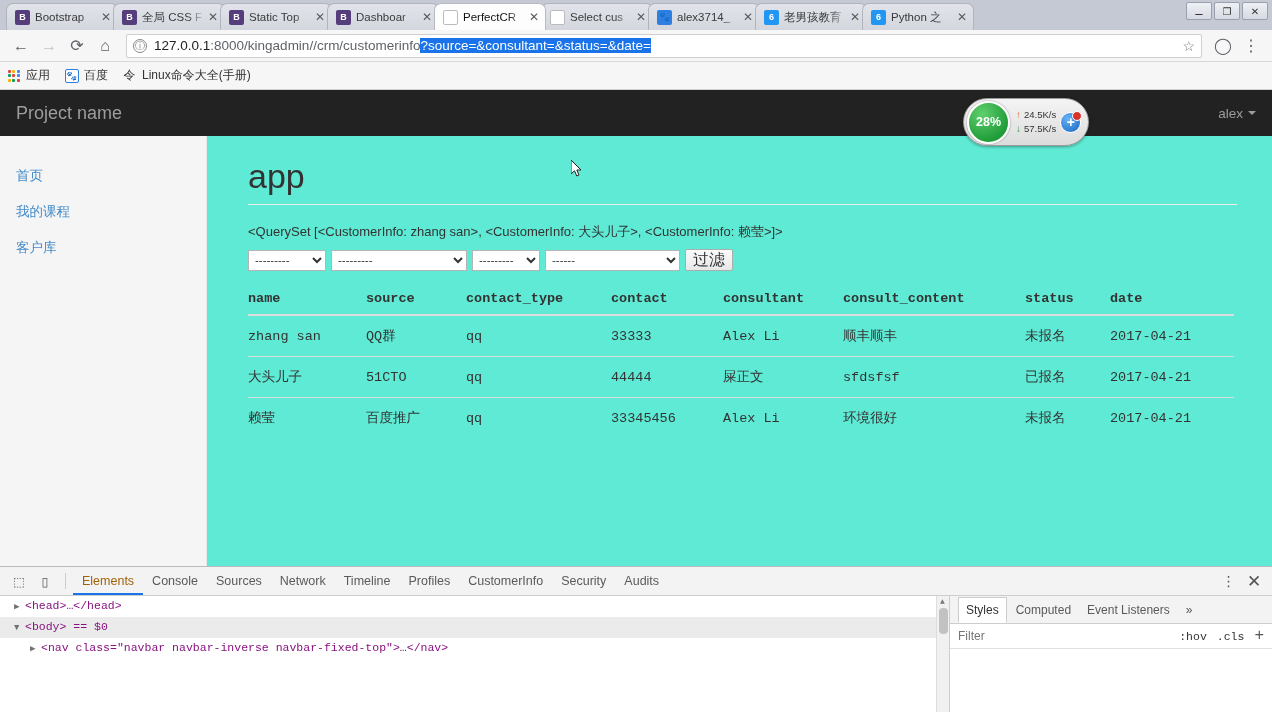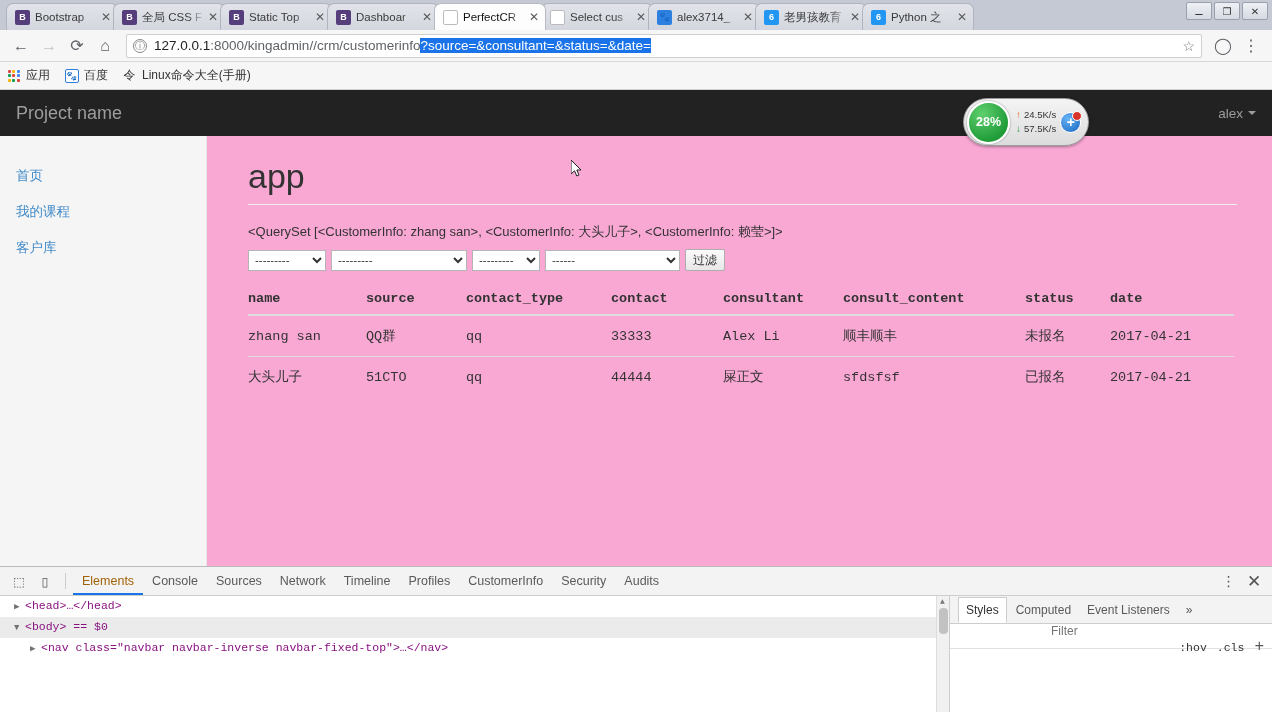--- a/index.html
+++ b/index.html
@@ -162,21 +162,21 @@
   .baidu-ico {
     width: 14px; height: 14px; background: #fff;
     border: 1.5px solid #2d7fe0; border-radius: 2px;
     display:flex;align-items:center;justify-content:center;
     font-size: 9px; color: #2d7fe0;
   }
 
   
   .viewport {
     height: 476px;
-    background: #f9a8d4;
+    background: #5eead4;
     position: relative;
     overflow: hidden;
   }
   .navbar {
     height: 46px;
     background: #222;
     display: flex;
     align-items: center;
     justify-content: space-between;
     padding: 0 16px;
@@ -227,21 +227,21 @@
   }
   .w1 { width: 78px; }
   .w2 { width: 136px; }
   .w3 { width: 68px; }
   .w4 { width: 135px; }
   .filter-btn {
     height: 22px;
     padding: 0 7px;
     border: 1px solid #adadad;
     background: linear-gradient(#fbfbfb,#e7e7e7);
-    font-size: 12px;
+    font-size: 16px;
     color: #333;
     font-family: "Liberation Sans", sans-serif;
     border-radius: 2px;
   }
 
   table.crm { width: 986px; border-collapse: collapse; font-size: 13.5px; font-family: Liberation Mono, monospace; }
   table.crm th {
     text-align: left;
     font-weight: bold;
     color: #333;
@@ -368,21 +368,21 @@
     font-size: 12px; color: #5a5a5a;
     padding-left: 8px; gap: 2px;
   }
   .st-tab { padding: 5px 7px; }
   .st-tab.active { background: #fff; border: 1px solid #cdcdcd; border-bottom: 1px solid #fff; margin-bottom: -1px; color: #333; }
   .st-filterbar {
     height: 25px;
     display: flex; align-items: center;
     padding: 0 8px;
     border-bottom: 1px solid #e0e0e0;
-    font-size: 12px; color: #999; flex-direction: column;
+    font-size: 12px; color: #999;
   }
   .st-hov { margin-left: auto; font-family: "Liberation Mono", monospace; font-size: 11.5px; color: #333; display: flex; gap: 10px; align-items: center; }
   .st-plus { font-size: 16px; color: #555; }
 </style>
 </head>
 <body>
 
 <div class="browser">
 
   <div class="tabstrip">
@@ -548,20 +548,30 @@
             <tr>
               <td>大头儿子</td>
               <td>51CTO</td>
               <td>qq</td>
               <td>44444</td>
               <td>屎正文</td>
               <td>sfdsfsf</td>
               <td>已报名</td>
               <td>2017-04-21</td>
             </tr>
+            <tr>
+              <td>赖莹</td>
+              <td>百度推广</td>
+              <td>qq</td>
+              <td>33345456</td>
+              <td>Alex Li</td>
+              <td>环境很好</td>
+              <td>未报名</td>
+              <td>2017-04-21</td>
+            </tr>
           </tbody>
         </table>
       </div>
     </div>
 
     <div class="netfloat">
       <div class="net-circle">28%</div>
       <div class="net-rates">
         <div>
           <span class="arr-up">↑</span>

